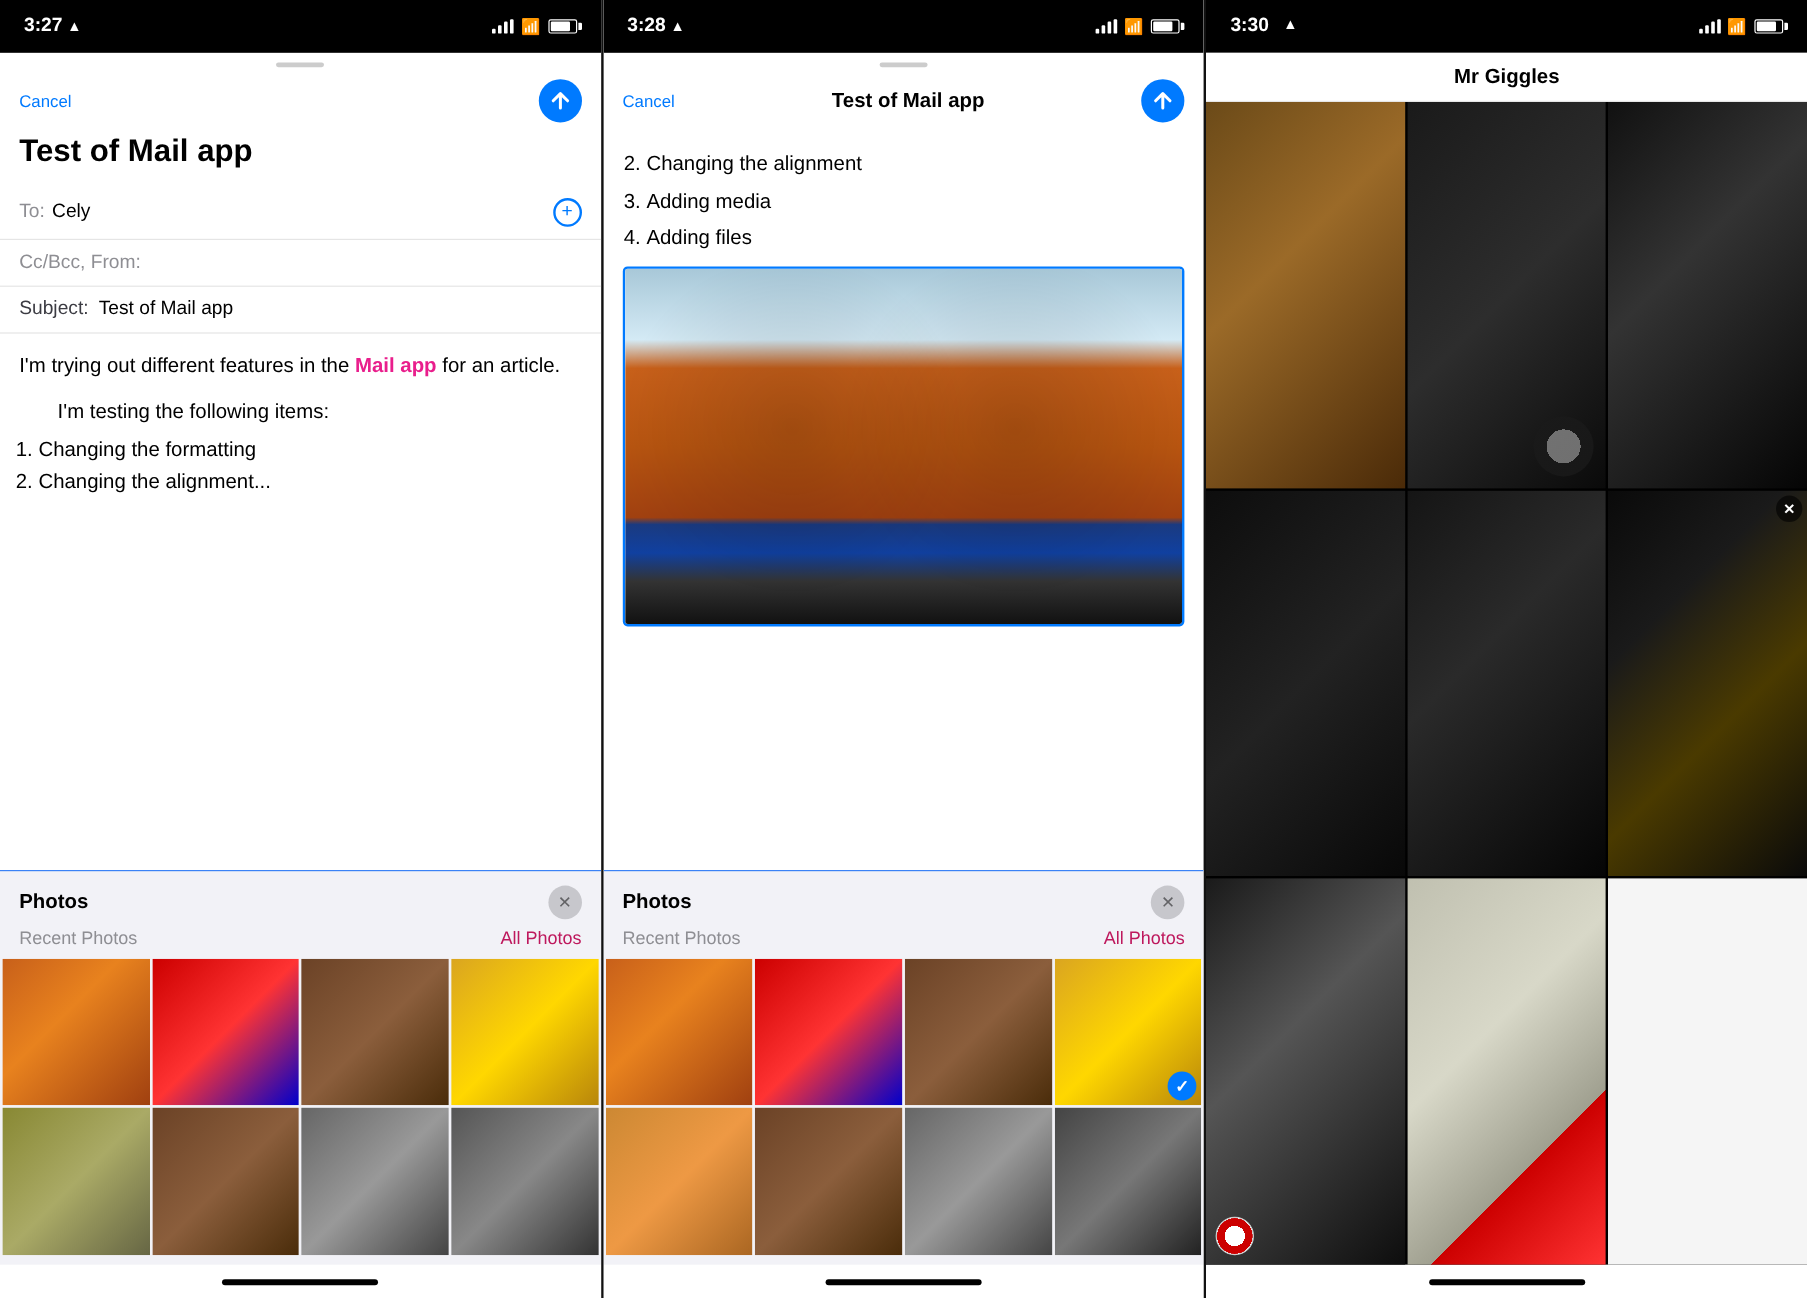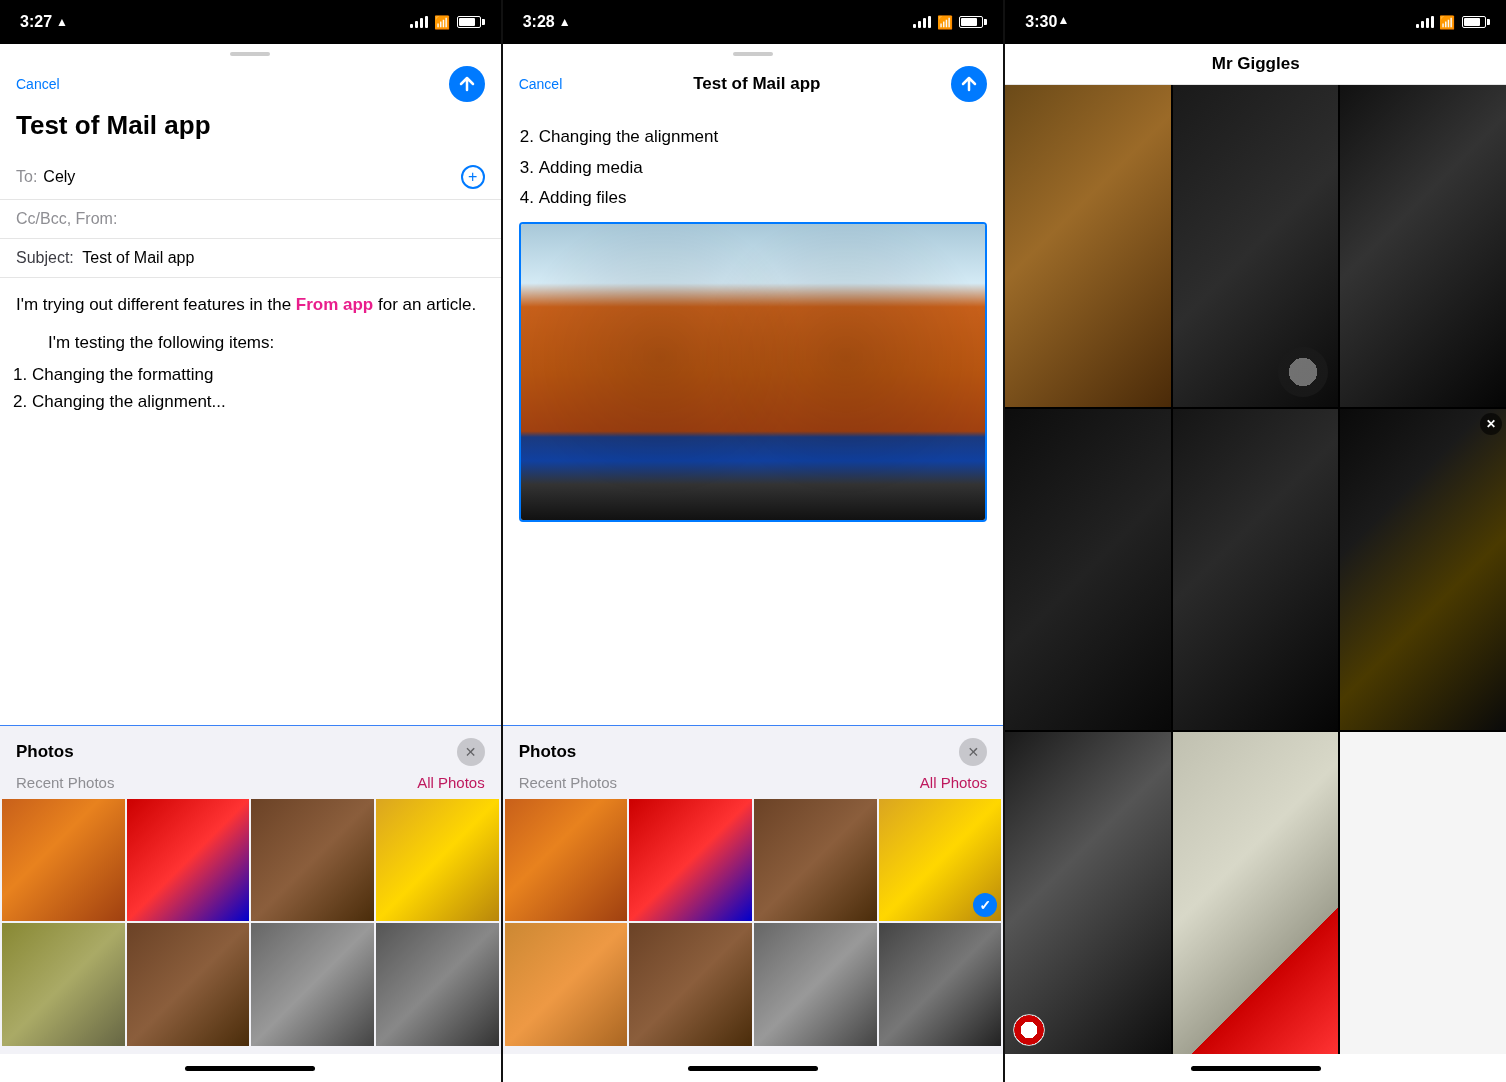--- a/index.html
+++ b/index.html
@@ -292,21 +292,21 @@
     <span style="color:#8E8E93;font-size:16px;">Cc/Bcc, From:</span>
   </div>
 
   <div class="subject-field">
     <span class="subject-label">Subject:</span>
     <span class="subject-value" style="margin-left:4px;">Test of Mail app</span>
   </div>
 
   <div class="mail-body">
     <p>
-      <span>I'm trying out different features in the </span><span class="mail-link">From app</span><span> for an article.</span>
+      <span>I'm trying out different features in the </span><span class="mail-link">Mail app</span><span> for an article.</span>
     </p>
     <p class="mail-indent">I'm testing the following items:</p>
     <ol class="mail-list">
       <li>Changing the formatting</li>
       <li>Changing the alignment...</li>
     </ol>
   </div>
 
   <div class="photos-sheet">
     <div class="photos-sheet-header">
@@ -438,21 +438,21 @@
   <div class="home-indicator">
     <div class="home-bar"></div>
   </div>
 </div>
 
 <div class="panel-divider"></div>
 
 <div class="phone-panel">
 
   <div class="status-bar">
-    <div style="display:flex;align-items:flex-start;gap:0">
+    <div style="display:flex;align-items:flex-start;gap:12px">
       <span class="time">3:30</span>
       <span style="font-size:12px;">▲</span>
     </div>
     <div class="status-icons">
       <div class="signal-bars">
         <span></span>
           <span></span>
           <span></span>
           <span></span>
       </div>

